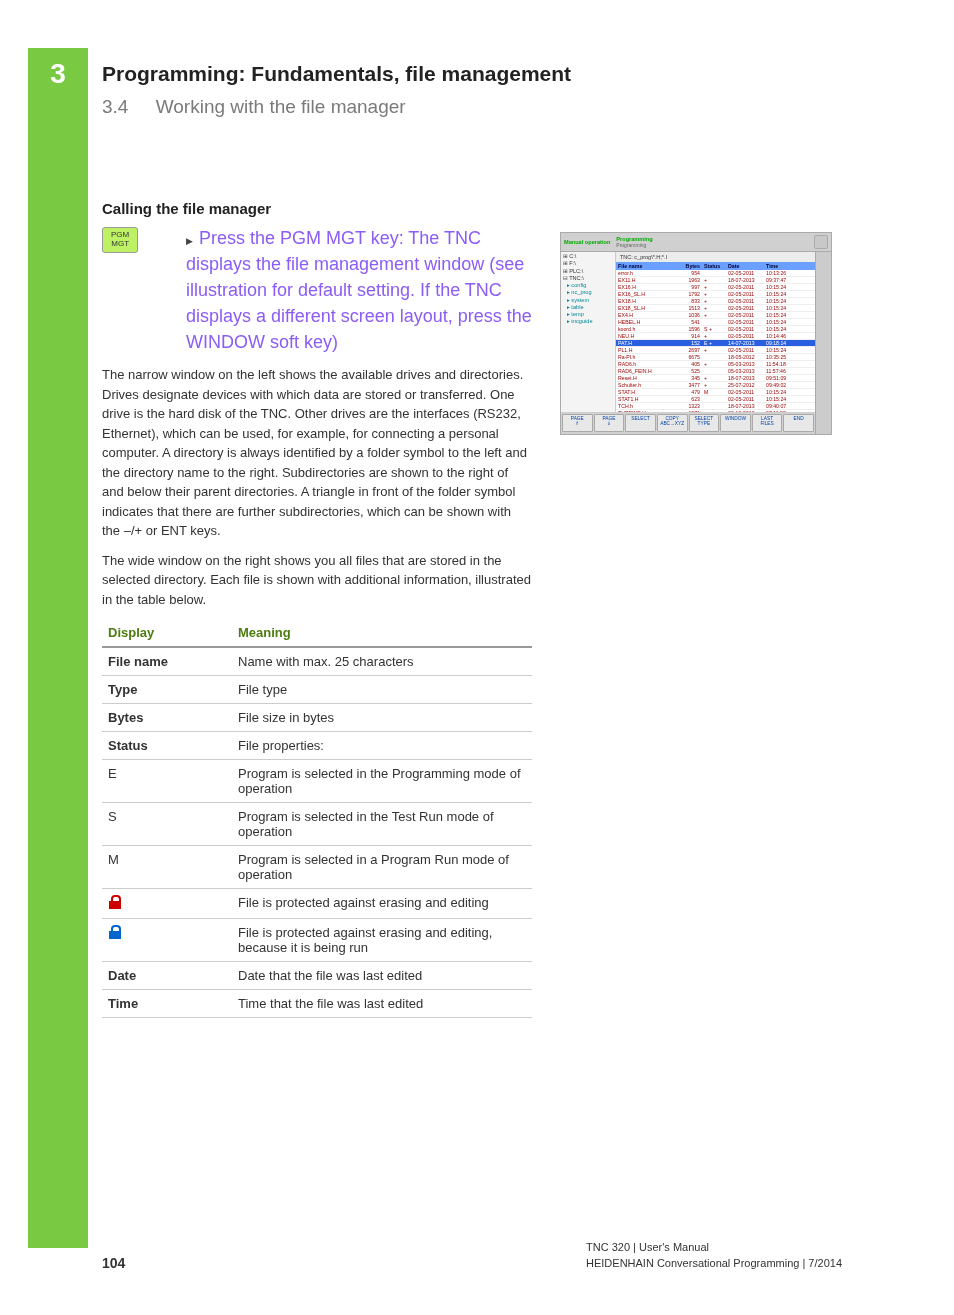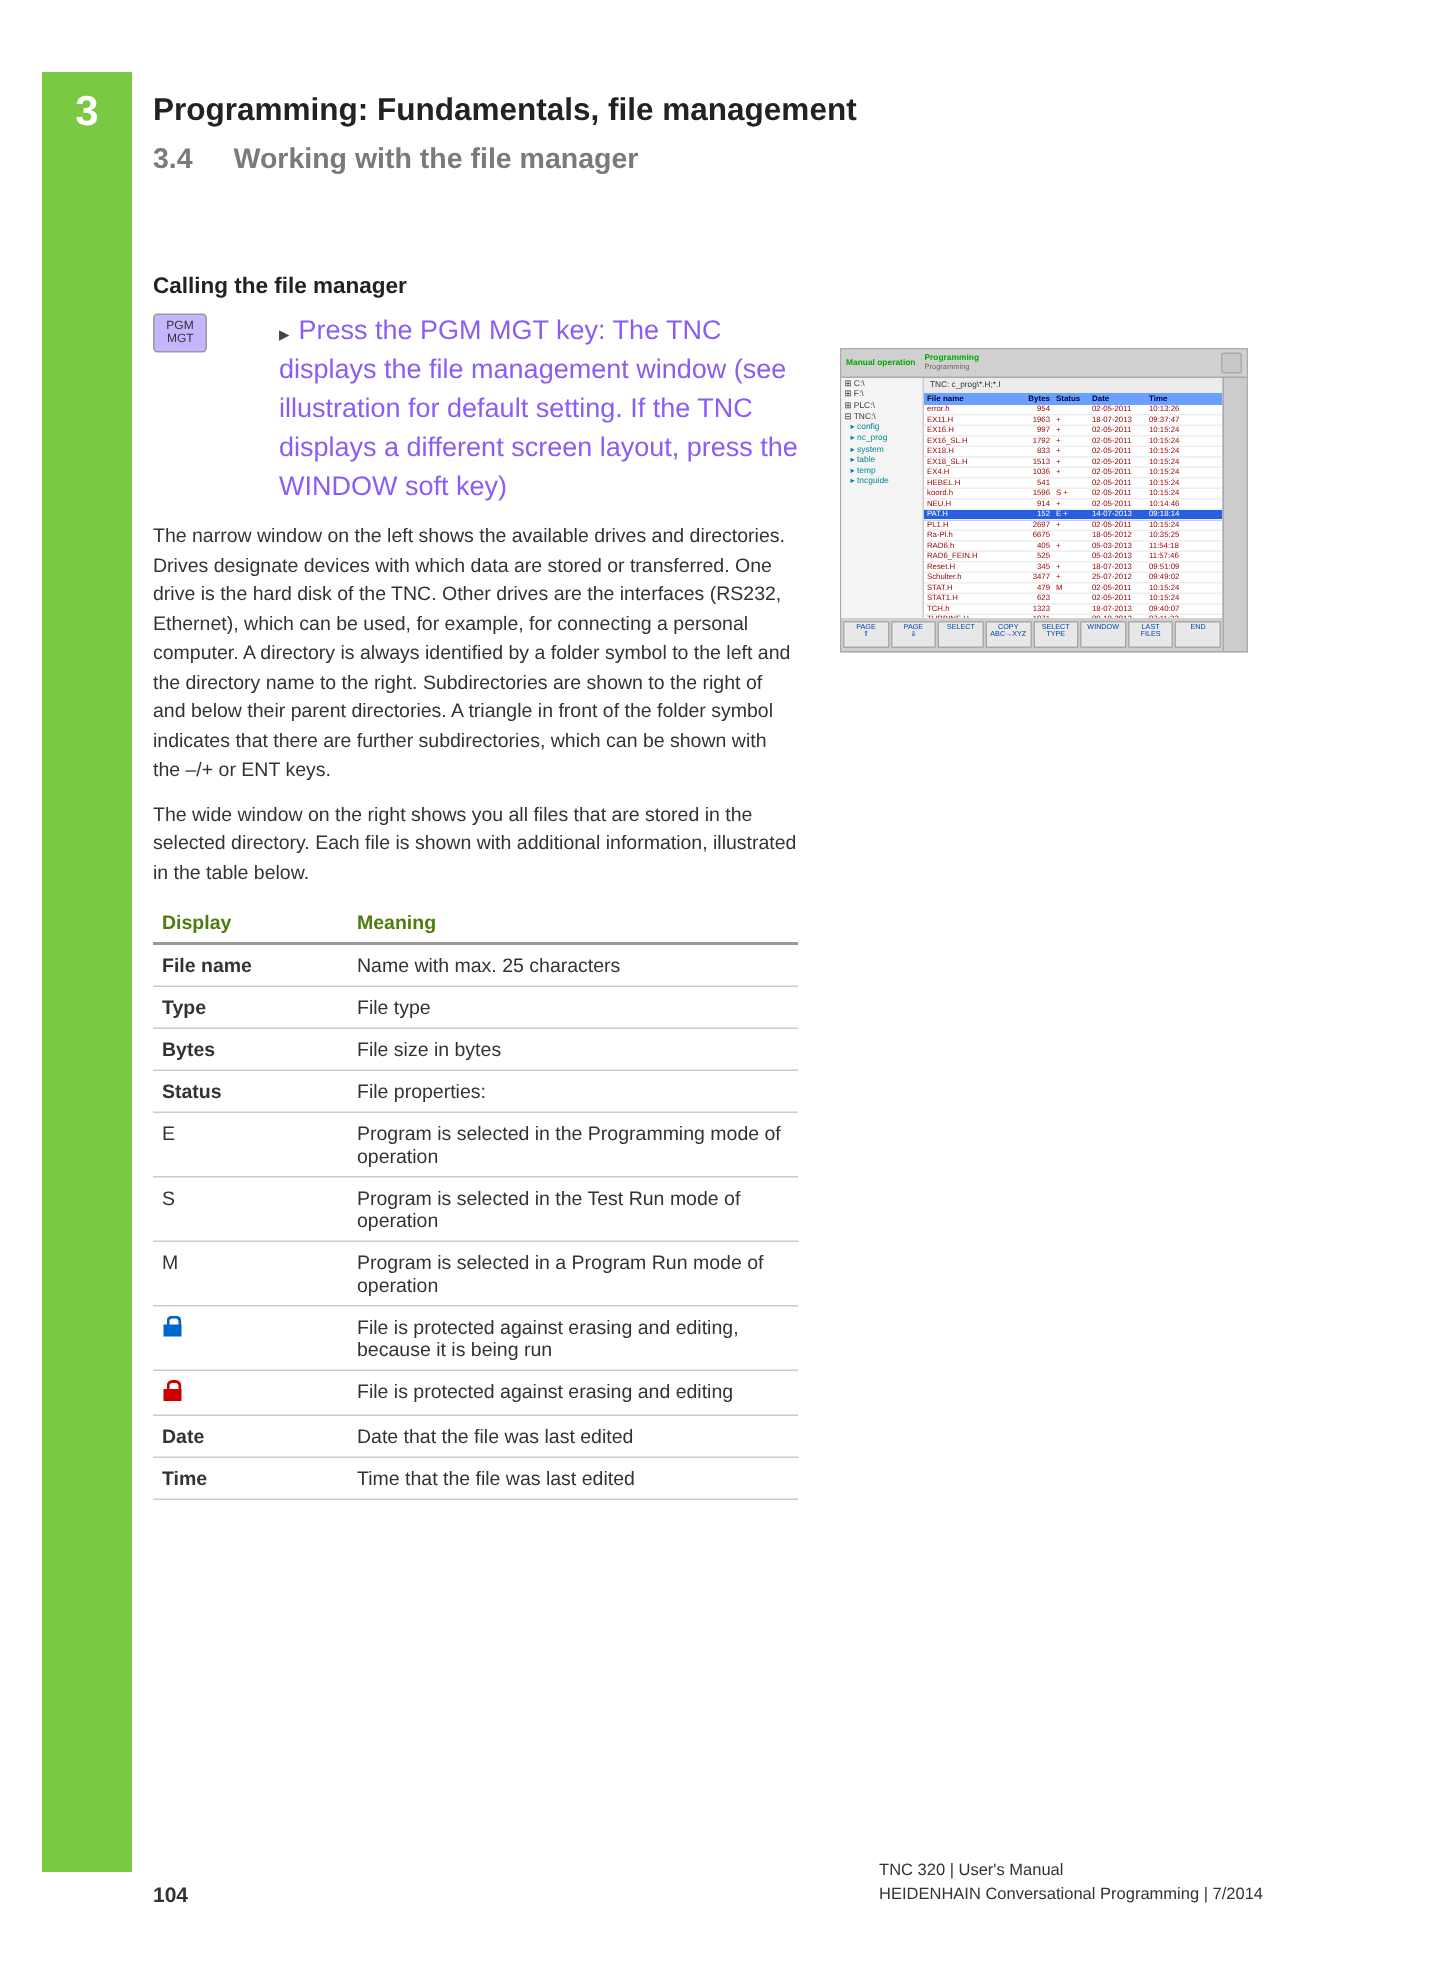--- a/index.html
+++ b/index.html
@@ -36,37 +36,37 @@
     width: 780px;
   }
   .h1 {
     font-size: 21px;
     font-weight: bold;
     color: #222;
     margin-bottom: 10px;
   }
   .h2 {
     font-size: 19px;
-    font-weight: bold;
+    font-weight: normal;
     color: #7a7a7a;
-    margin-bottom: 64px;
+    margin-bottom: 82px;
   }
   .h2 .sec-num { color: #7a7a7a; margin-right: 22px; }
   .h3 {
     font-size: 15px;
     font-weight: bold;
     color: #222;
     margin-bottom: 8px;
   }
   .key-row { display: flex; margin-bottom: 10px; }
   .key-icon {
     width: 36px; height: 26px;
     border: 1px solid #999;
     border-radius: 3px;
-    background: #c4b5fd;
+    background: #bef264;
     font-size: 8px;
     line-height: 1.1;
     display: flex; align-items: center; justify-content: center;
     text-align: right;
     margin-top: 2px;
   }
   .key-text {
     margin-left: 48px;
     font-size: 18px;
     color: #8b5cf6;
@@ -227,26 +227,26 @@
         </tr>
         <tr>
           <td class="col1" style="font-weight: normal;">S</td>
           <td>Program is selected in the Test Run mode of operation</td>
         </tr>
         <tr>
           <td class="col1" style="font-weight: normal;">M</td>
           <td>Program is selected in a Program Run mode of operation</td>
         </tr>
         <tr>
+          <td class="col1"><span class="lock-icon lock-red"></span></td>
+          <td>File is protected against erasing and editing</td>
+        </tr>
+        <tr>
           <td class="col1"><span class="lock-icon lock-blue"></span></td>
           <td>File is protected against erasing and editing, because it is being run</td>
-        </tr>
-        <tr>
-          <td class="col1"><span class="lock-icon lock-red"></span></td>
-          <td>File is protected against erasing and editing</td>
         </tr>
         <tr>
           <td class="col1">Date</td>
           <td>Date that the file was last edited</td>
         </tr>
         <tr>
           <td class="col1">Time</td>
           <td>Time that the file was last edited</td>
         </tr>
       </tbody>

